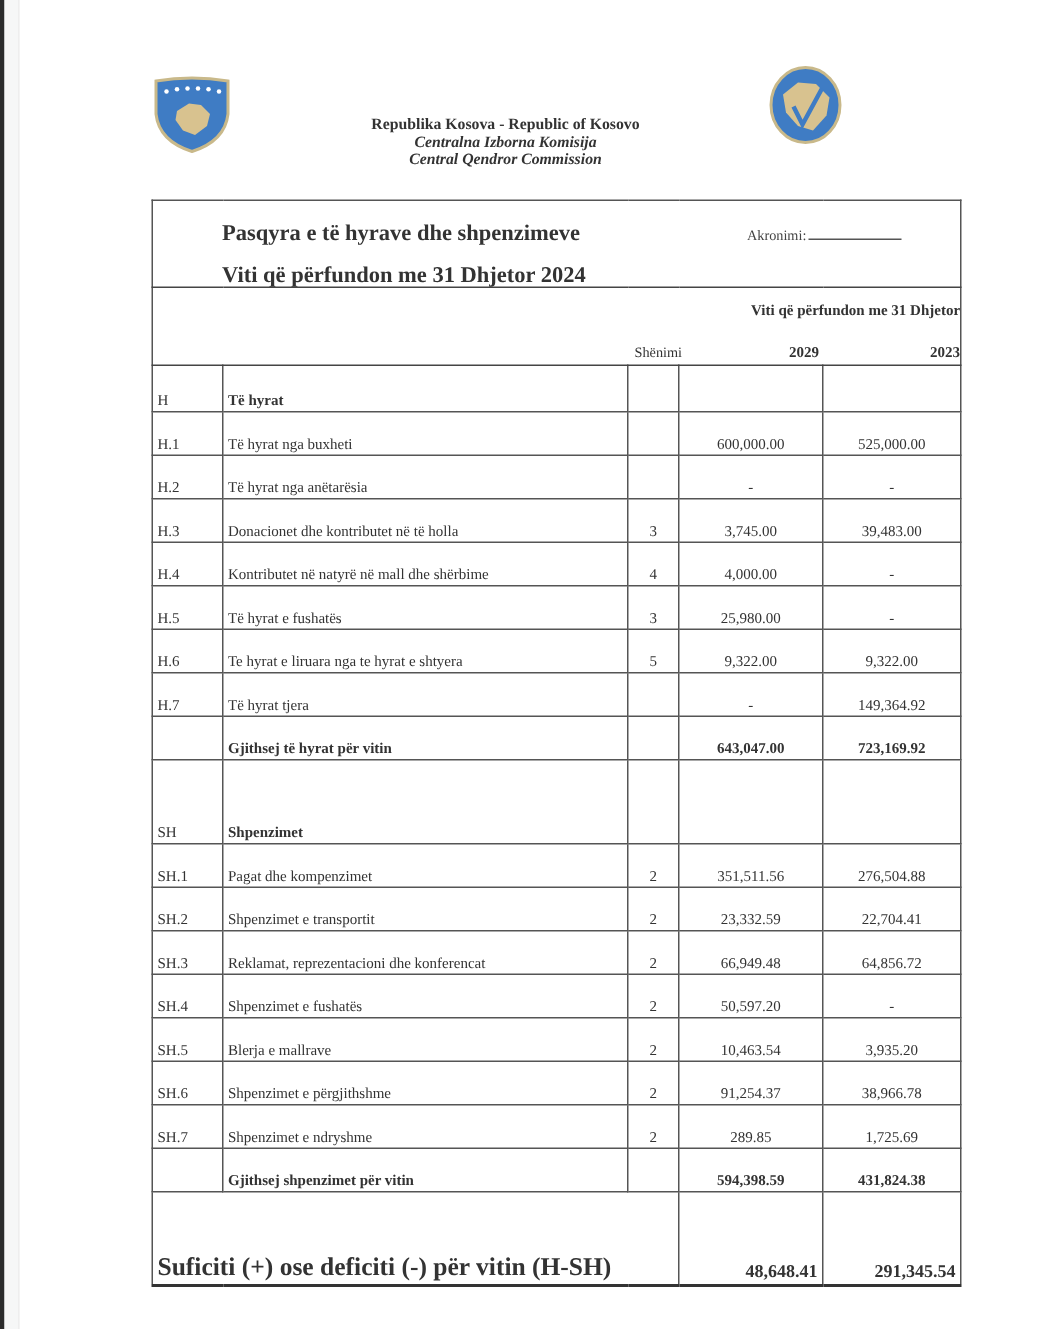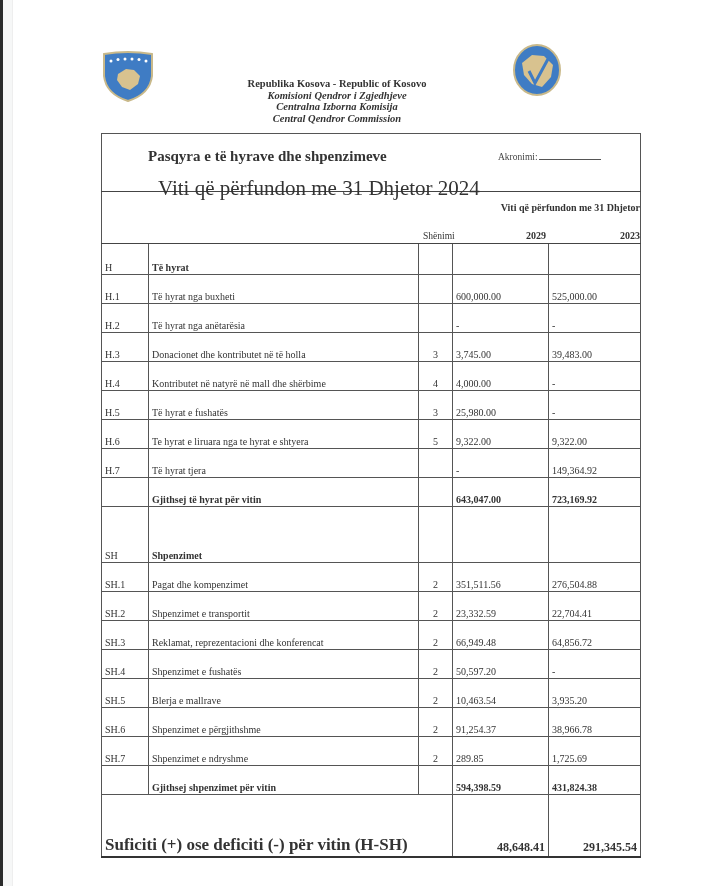--- a/index.html
+++ b/index.html
@@ -17,34 +17,34 @@
   .header-text .it { font-style: italic; font-weight: bold; }
 
   table.stmt {
     position: absolute; left: 101px; top: 133px; width: 539px;
     border-collapse: collapse; table-layout: fixed;
     font-size: 10px; color: #333;
   }
   table.stmt td { border: 1px solid #555; padding: 0 3px 1px 3px; vertical-align: bottom; }
   .title-cell { height: 56px; border-bottom: 1.5px solid #444 !important; position: relative; }
   .title1 { position: absolute; left: 46px; top: 14px; font-size: 15px; font-weight: bold; color: #333; }
-  .title2 { position: absolute; left: 56px; top: 42px; font-size: 21px; font-weight: normal; color: #333; }
+  .title2 { position: absolute; left: 46px; top: 42px; font-size: 15px; font-weight: bold; color: #333; }
   .akronimi { position: absolute; left: 396px; top: 17px; font-size: 9.5px; color: #444; text-align: right; }
   .akronimi .line { display: inline-block; width: 62px; border-bottom: 1px solid #555; margin-left: 1px; height: 8px; vertical-align: baseline; }
 
   .colhead-cell { height: 50px; position: relative; border-bottom: 1.5px solid #444 !important; }
   .period { position: absolute; right: 0; top: 10px; font-size: 10px; font-weight: bold; }
   .shenimi { position: absolute; left: 321px; bottom: 2px; font-size: 9.5px; }
   .y2024 { position: absolute; left: 424px; bottom: 2px; font-size: 10px; font-weight: bold; }
   .y2023 { position: absolute; right: 0; bottom: 2px; font-size: 10px; font-weight: bold; }
 
   td.code { font-size: 10px; }
   td.label { font-size: 10px; }
   td.note { text-align: center; font-size: 10px; }
-  td.num { text-align: left; font-size: 10px; }
+  td.num { text-align: center; font-size: 10px; }
   .bold { font-weight: bold; }
   tr.r28 td { height: 27px; }
   tr.sect td { height: 29px; }
   tr.total td { height: 27px; }
   tr.gap td { height: 54px; }
   tr.result td { height: 60px; border-bottom: 2px solid #333; }
   td.result-label { font-size: 17px; font-weight: bold; padding-left: 60px; }
   td.result-num { font-size: 12px; font-weight: bold; text-align: right; }
 </style>
 </head>
@@ -61,21 +61,20 @@
       <circle cx="25" cy="9" r="1.5"></circle>
     <circle cx="32" cy="9" r="1.5"></circle>
       <circle cx="39" cy="9.5" r="1.5"></circle>
       <circle cx="46" cy="11" r="1.5"></circle>
   </g>
   <path d="M18 24 L26 19 L34 20 L40 26 L38 34 L30 40 L22 37 L17 30 Z" fill="#d8c28f"></path>
 </svg>
 
 <div class="header-text">
   <div class="l2">Republika Kosova - Republic of Kosovo</div>
-  <div class="it">Komisioni Qendror i Zgjedhjeve</div>
   <div class="it">Centralna Izborna Komisija</div>
   <div class="it">Central Qendror Commission</div>
 </div>
 
 <svg class="logo-right" viewBox="0 0 50 55">
   <ellipse cx="25" cy="27" rx="23" ry="25" fill="#3f7cc4" stroke="#c9b98a" stroke-width="2"></ellipse>
   <path d="M10 20 L20 12 L32 13 L41 22 L39 34 L30 44 L20 41 L12 32 Z" fill="#d8c28f"></path>
   <path d="M17 28 L23 40 L36 16" fill="none" stroke="#3f7cc4" stroke-width="3"></path>
 </svg>
 

